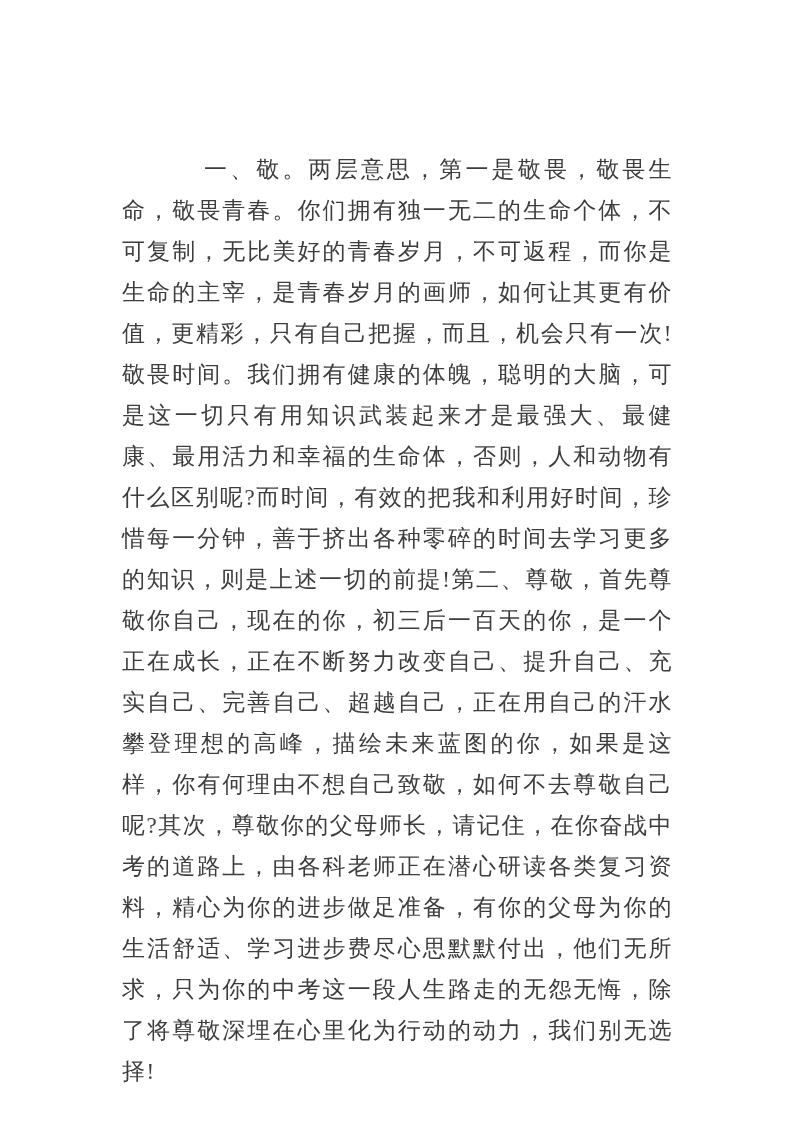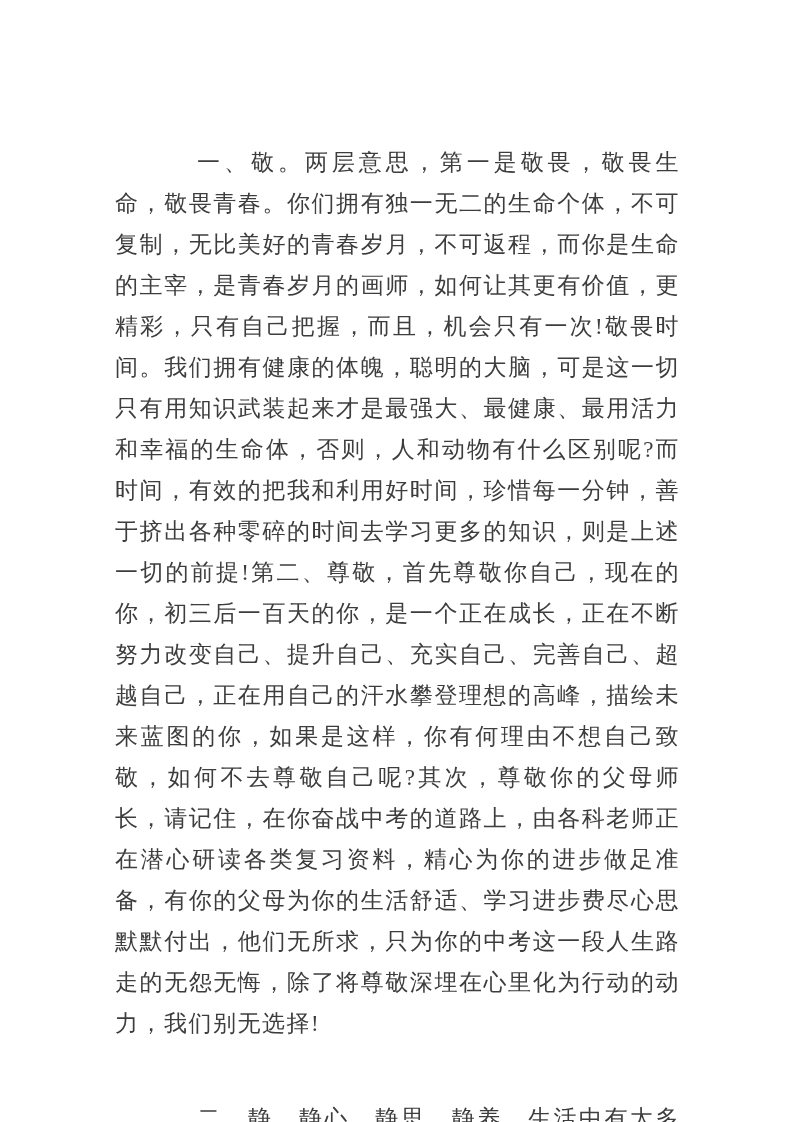--- a/index.html
+++ b/index.html
@@ -14,21 +14,21 @@
     font-family: "Liberation Serif", "DejaVu Serif", serif;
   }
   .page {
     box-sizing: border-box;
     width: 793px;
     height: 1122px;
     background: #ffffff;
     padding: 141px 112px 0 114px;
   }
   .para {
-    margin: 1px;
+    margin: 8px;
     color: #3d3d3d;
     font-size: 23px;
     line-height: 41px;
     letter-spacing: 1.5px;
     text-align: justify;
     text-justify: inter-character;
     text-indent: 82px;
     word-break: break-all;
   }
   .para + .para {

